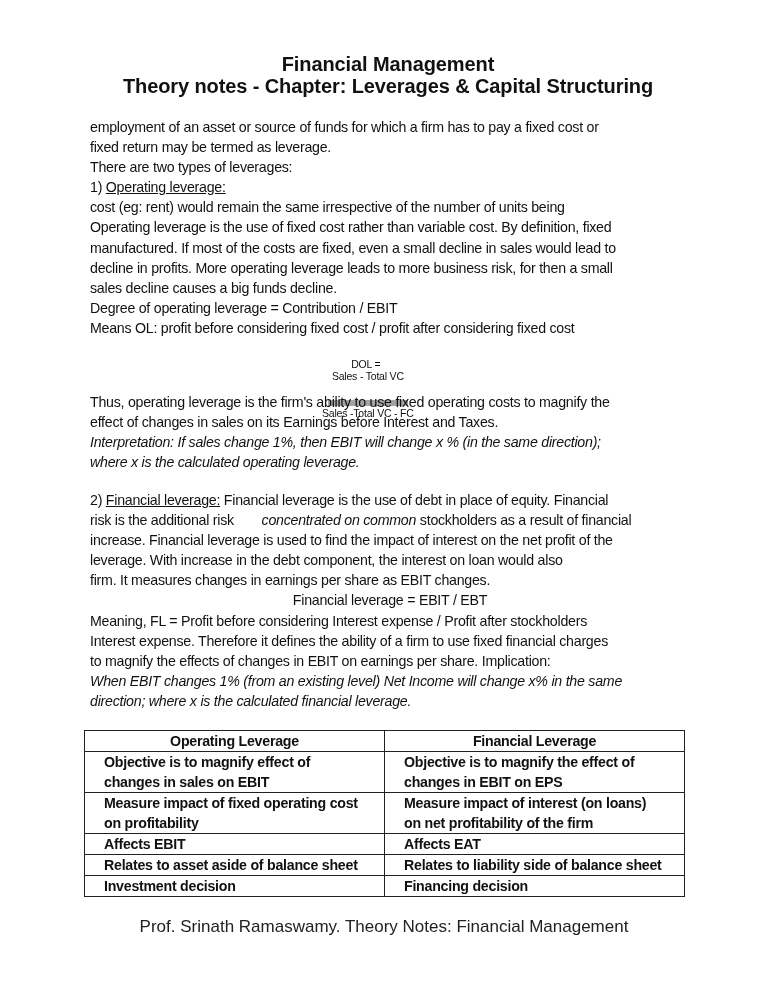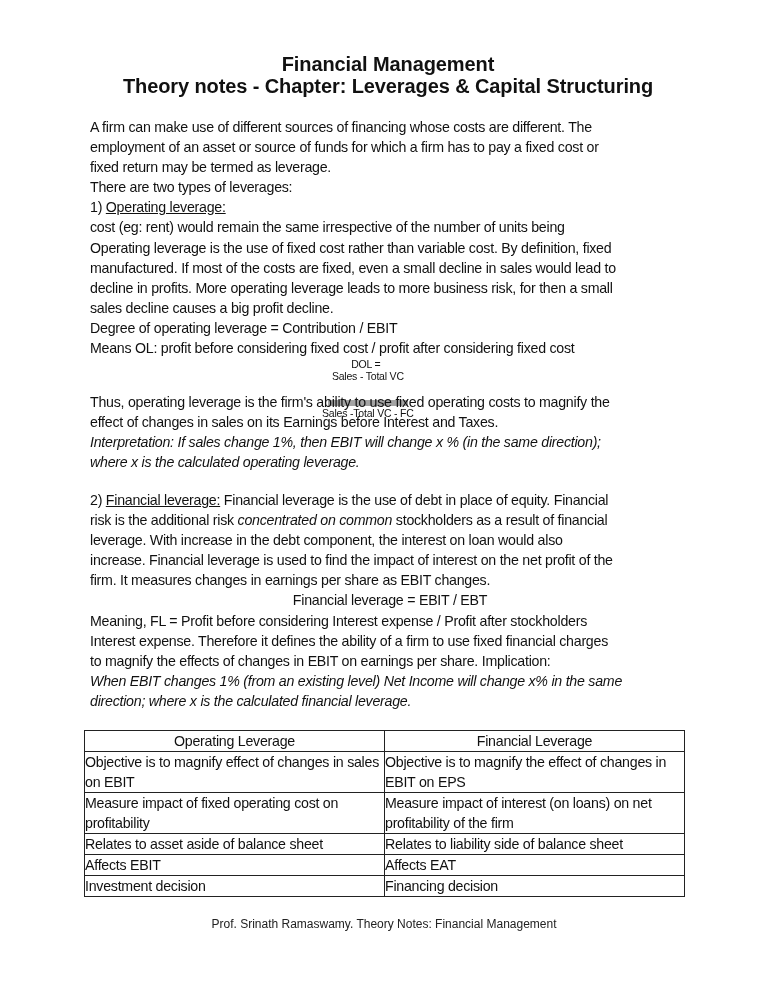--- a/index.html
+++ b/index.html
@@ -14,61 +14,60 @@
     font-weight: bold; font-size: 20px; letter-spacing: -0.1px;
   }
   .t1 { top: 53px; }
   .t2 { top: 75px; }
   .body-text {
     position: absolute; left: 0; width: 600px;
     font-size: 14.2px; line-height: 20.1px; letter-spacing: -0.25px;
   }
   .body-text p { margin: 0; }
   .u { text-decoration: underline; }
-  .i { font-style: italic; }
+  .i { font-style: italic; margin-left: 24px; }
   .center { text-align: center; }
   .formula {
     position: absolute; left: 318px; top: 358px;
     font-size: 10.5px; display: flex; align-items: center; letter-spacing: -0.2px;
   }
   .formula .frac { display: inline-flex; flex-direction: column; align-items: center; margin-left: 4px; }
   .formula .num { padding: 0 4px 18px 4px; border-bottom: 6px solid #a3a3a3; }
   .formula .den { padding-top: 1px; }
   table.cmp {
     position: absolute; left: 84px; top: 730px; width: 601px;
     border-collapse: collapse; font-size: 14.2px; letter-spacing: -0.25px;
   }
   table.cmp td, table.cmp th {
-    border: 1px solid #222; padding: 0 0; line-height: 20px; vertical-align: top;
-    font-weight: normal; text-align: left; width: 50%; margin-top: 14px;
+    border: 1px solid #222; padding: 0 19px; line-height: 20px; vertical-align: top;
+    font-weight: bold; text-align: left; width: 50%; margin-top: 14px;
   }
   table.cmp th { text-align: center; }
   .footer {
     position: absolute; left: 0; width: 768px; top: 917px; text-align: center;
-    font-size: 12px; color: #222;
+    font-size: 17px; color: #222;
   }
 </style>
 </head>
 <body>
 
 <div class="page">
   <div class="title t1">Financial Management</div>
   <div class="title t2">Theory notes - Chapter: Leverages &amp; Capital Structuring</div>
 
   <div class="body-text" style="top:117px;">
-    <p>A firm can  make use of different sources of financing whose costs are different. The</p>
     <p>employment of an asset or source of funds for which a firm has to pay a fixed cost or</p>
     <p>fixed return may be termed as leverage.</p>
     <p>There are two types of leverages:</p>
     <p><span>1) </span><span class="u">Operating leverage:</span></p>
     <p>cost (eg: rent) would remain the same irrespective of the number of units being</p>
     <p>Operating leverage is the use of fixed cost rather than variable cost. By definition, fixed</p>
     <p>manufactured. If most of the costs are fixed, even a small decline in sales would lead to</p>
     <p>decline in profits. More operating leverage leads to more business risk, for then a small</p>
-    <p>sales decline causes a big profit decline.</p>
+    <p>sales decline causes a big funds decline.</p>
     <p>Degree of operating leverage = Contribution / EBIT</p>
     <p>Means OL: profit before considering fixed cost / profit after considering fixed cost</p>
   </div>
 
   <div class="formula" style="left:228px;flex-direction:column;">
     <span>DOL =</span>
     <span class="frac">
       <span class="num">Sales - Total VC</span>
       <span class="den">Sales -Total VC - FC</span>
     </span>
@@ -77,22 +76,22 @@
   <div class="body-text" style="top:392px;">
     <p>Thus, operating leverage is the firm's ability to use fixed operating costs to magnify the</p>
     <p>effect of changes in sales on its Earnings before Interest and Taxes.</p>
     <p class="i">Interpretation: If sales change 1%, then EBIT will change x % (in the same direction);</p>
     <p class="i">where x is the calculated operating leverage.</p>
   </div>
 
   <div class="body-text" style="top:490px;">
     <p><span>2) </span><span class="u">Financial leverage:</span><span> Financial leverage is the use of debt in place of equity. Financial</span></p>
     <p><span>risk is the additional risk </span><span class="i">concentrated on common</span><span> stockholders as a result of financial</span></p>
+    <p>increase. Financial leverage is used to find the impact of interest on the net profit of the</p>
     <p>leverage. With increase in the debt component, the interest on loan would also</p>
-    <p>increase. Financial leverage is used to find the impact of interest on the net profit of the</p>
     <p>firm. It measures changes in earnings per share as EBIT changes.</p>
     <p class="center">Financial leverage = EBIT / EBT</p>
     <p>Meaning, FL = Profit before considering Interest expense / Profit after stockholders</p>
     <p>Interest expense. Therefore it defines the ability of a firm to use fixed financial charges</p>
     <p>to magnify the effects of changes in EBIT on earnings per share. Implication:</p>
     <p class="i">When EBIT changes 1% (from an existing level) Net Income will change x% in the same</p>
     <p class="i">direction; where x is the calculated financial leverage.</p>
   </div>
 </div>
 
@@ -106,26 +105,26 @@
   <tbody>
     <tr>
       <td>Objective is to magnify effect of changes in sales on EBIT</td>
       <td>Objective is to magnify the effect of changes in EBIT on EPS</td>
     </tr>
     <tr>
       <td>Measure impact of fixed operating cost on profitability</td>
       <td>Measure impact of interest (on loans) on net profitability of the firm</td>
     </tr>
     <tr>
+      <td>Affects EBIT</td>
+      <td>Affects EAT</td>
+    </tr>
+    <tr>
       <td>Relates to asset aside of balance sheet</td>
       <td>Relates to liability side of balance sheet</td>
-    </tr>
-    <tr>
-      <td>Affects EBIT</td>
-      <td>Affects EAT</td>
     </tr>
     <tr>
       <td>Investment decision</td>
       <td>Financing decision</td>
     </tr>
   </tbody>
 </table>
 
 <div class="footer">Prof. Srinath Ramaswamy. Theory Notes: Financial Management</div>
 

